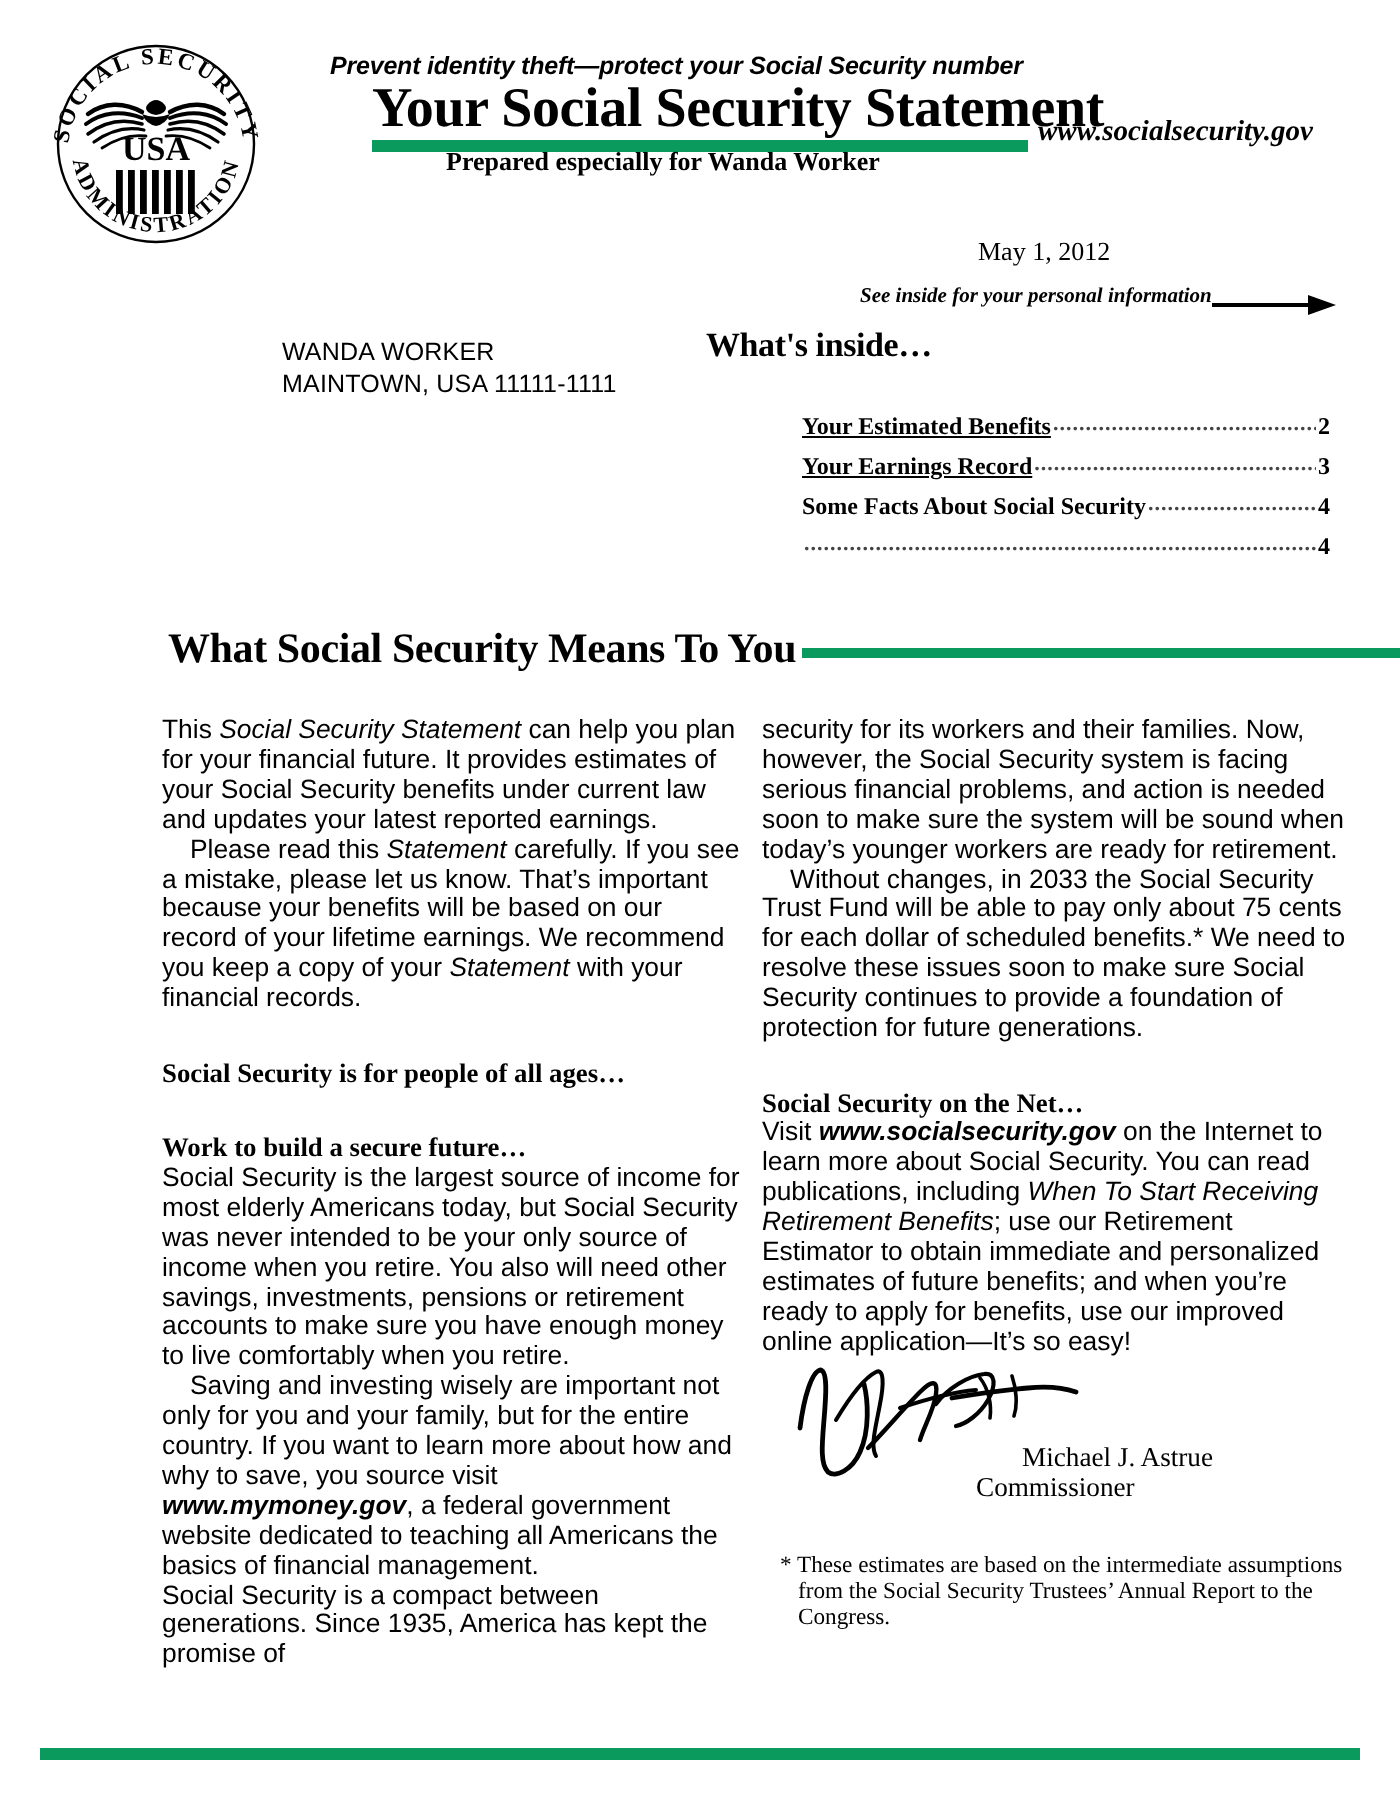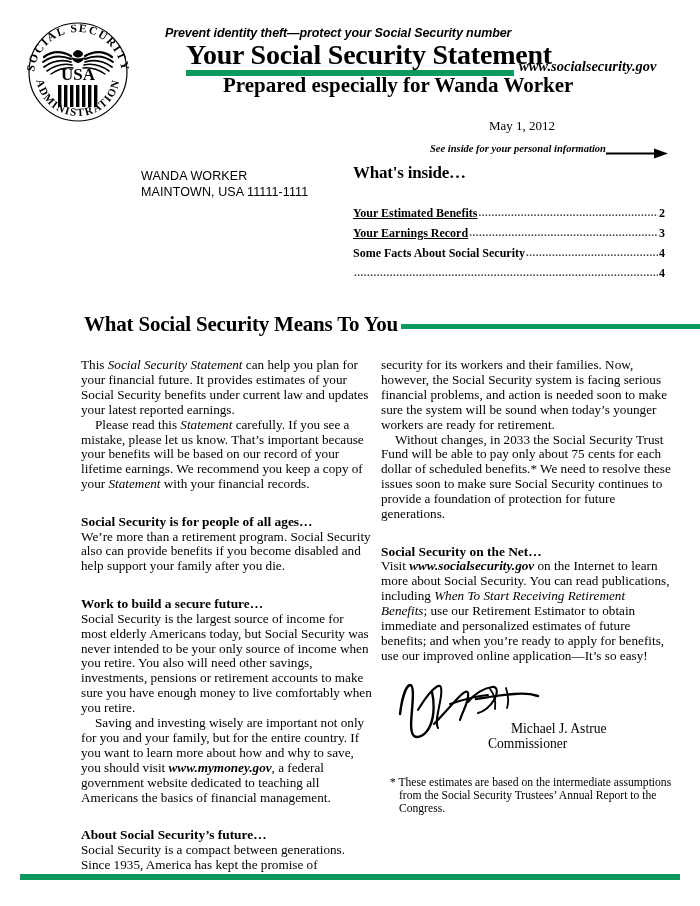--- a/index.html
+++ b/index.html
@@ -55,21 +55,21 @@
     font-family: "Liberation Serif", serif;
     font-weight: bold;
     font-style: italic;
     font-size: 14.5px;
     white-space: nowrap;
   }
   #prepared-for {
     left: 223px; top: 73px;
     font-family: "Liberation Serif", serif;
     font-weight: bold;
-    font-size: 21px;
+    font-size: 13px;
     white-space: nowrap;
   }
 
   
   #statement-date {
     left: 489px; top: 118px;
     font-size: 13px;
     white-space: nowrap;
   }
   #see-inside-row {
@@ -108,20 +108,21 @@
     letter-spacing: -0.2px;
   }
   .toc-row {
     display: flex;
     align-items: flex-end;
     font-family: "Liberation Serif", serif;
     font-weight: bold;
     font-size: 12px;
     line-height: 19px;
     white-space: nowrap;
+    margin-left: 48px;
   }
   .toc-label { flex: 0 0 auto; }
   .toc-label.linked { text-decoration: underline; }
   .toc-dots {
     flex: 1 1 auto;
     overflow: hidden;
     font-size: 11px;
     letter-spacing: 0.5px;
     margin: 0 1px 1px 1px;
     color: #444;
@@ -143,21 +144,21 @@
     left: 317px; top: 12px;
     width: 363px; height: 5px;
     background: #0b9a5e;
   }
 
   
   #col-left  { left: 81px;  top: 358px; width: 291px; }
   #col-right { left: 381px; top: 358px; width: 292px; }
 
   .para {
-    font-family: Liberation Serif, serif;
+    font-family: Liberation Sans, sans-serif;
     font-size: 13.2px;
     line-height: 14.9px;
     text-align: left;
     margin: 0;
   }
   .para.indent { text-indent: 14px; }
   .subhead {
     font-family: "Liberation Serif", serif;
     font-weight: bold;
     font-size: 13.4px;
@@ -313,28 +314,26 @@
   <span id="section-rule" style="background: rgb(11, 154, 94);"></span>
 </div>
 
 <div id="col-left" class="abs">
 
   <p class="para"><span>This </span><em>Social Security Statement</em><span> can help you plan for your financial future. It provides estimates of your Social Security benefits under current law and updates your latest reported earnings.</span></p>
 
   <p class="para indent"><span>Please read this </span><em>Statement</em><span> carefully. If you see a mistake, please let us know. That’s important because your benefits will be based on our record of your lifetime earnings. We recommend you keep a copy of your </span><em>Statement</em><span> with your financial records.</span></p>
 
   <p class="subhead">Social Security is for people of all ages…</p>
-  <p class="para">We’re more than a retirement program. Social Security also can provide benefits if you become disabled and help support your family after you die.</p>
 
   <p class="subhead">Work to build a secure future…</p>
   <p class="para">Social Security is the largest source of income for most elderly Americans today, but Social Security was never intended to be your only source of income when you retire.  You also will need other savings, investments, pensions or retirement accounts to make sure you have enough money to live comfortably when you retire.</p>
 
-  <p class="para indent"><span>Saving and investing wisely are important not only for you and your family, but for the entire country. If you want to learn more about how and why to save, you should visit </span><span class="bi">www.mymoney.gov</span><span>, a federal government website dedicated to teaching all Americans the basics of financial management.</span></p>
-
-  <p class="subhead">About Social Security’s future…</p>
+  <p class="para indent"><span>Saving and investing wisely are important not only for you and your family, but for the entire country. If you want to learn more about how and why to save, you source visit </span><span class="bi">www.mymoney.gov</span><span>, a federal government website dedicated to teaching all Americans the basics of financial management.</span></p>
+
   <p class="para">Social Security is a compact between generations. Since 1935, America has kept the promise of</p>
 </div>
 
 <div id="col-right" class="abs">
 
   <p class="para">security for its workers and their families. Now, however, the Social Security system is facing serious financial problems, and action is needed soon to make sure the system will be sound when today’s younger workers are ready for retirement.</p>
 
   <p class="para indent">Without changes, in 2033 the Social Security Trust Fund will be able to pay only about 75 cents for each dollar of scheduled benefits.* We need to resolve these issues soon to make sure Social Security continues to provide a foundation of protection for future generations.</p>
 
   <p class="subhead">Social Security on the Net…</p>

